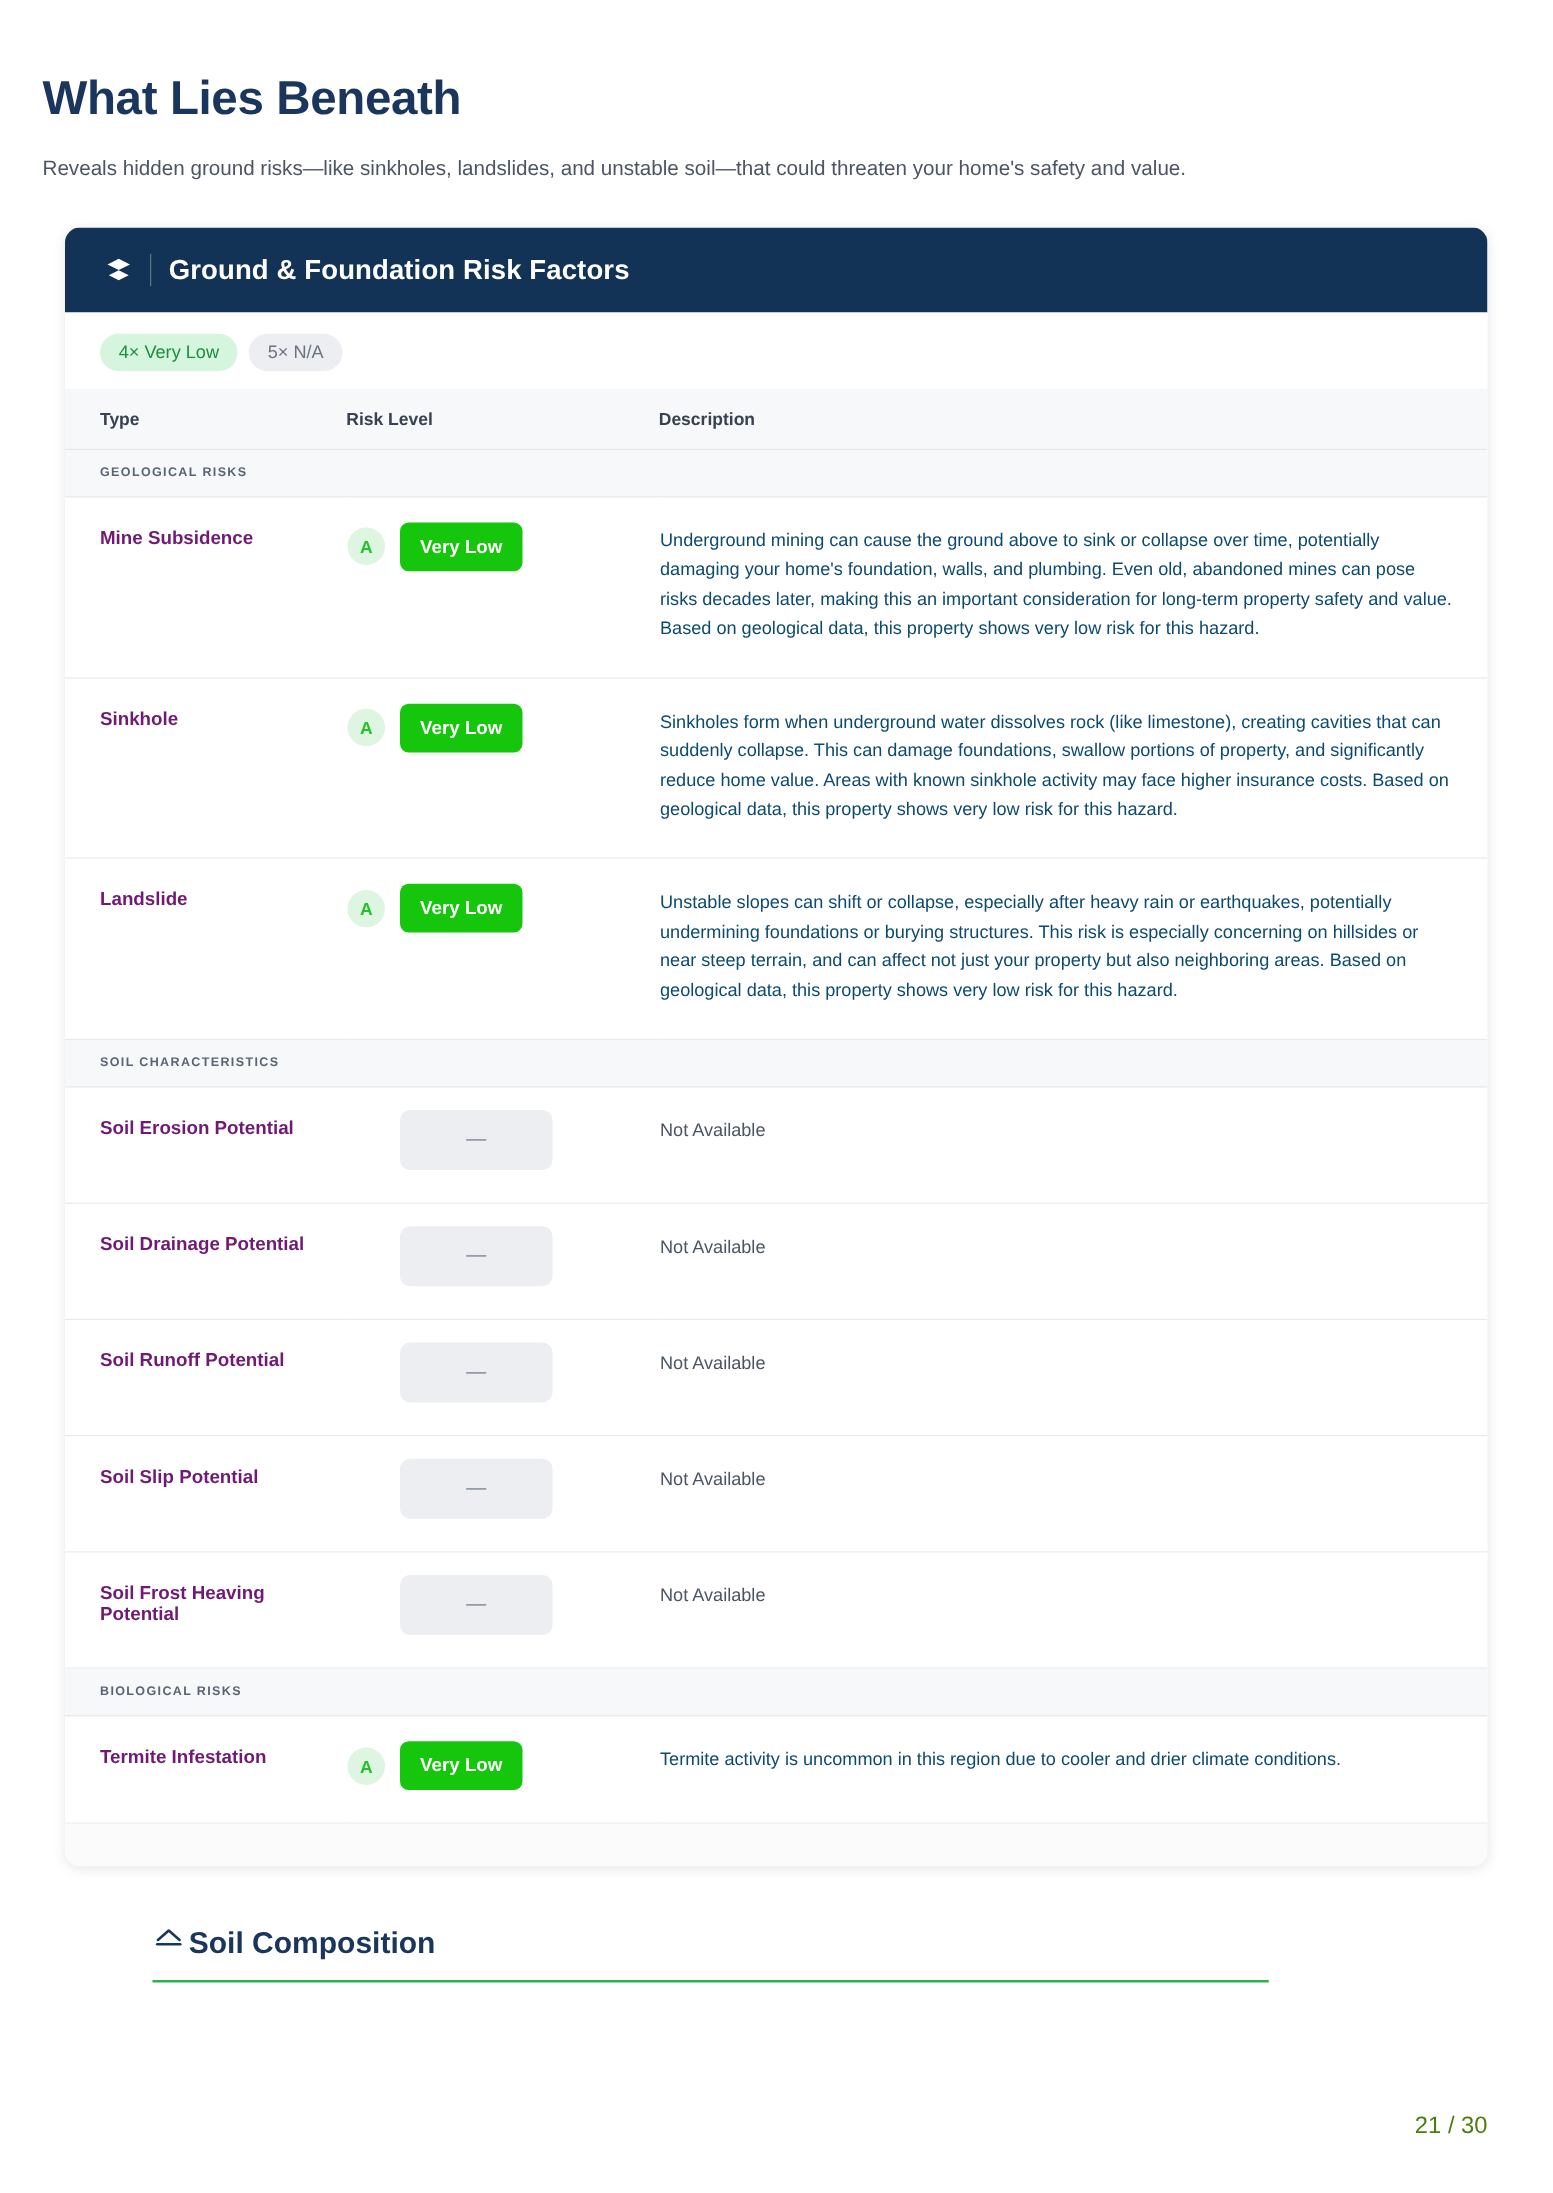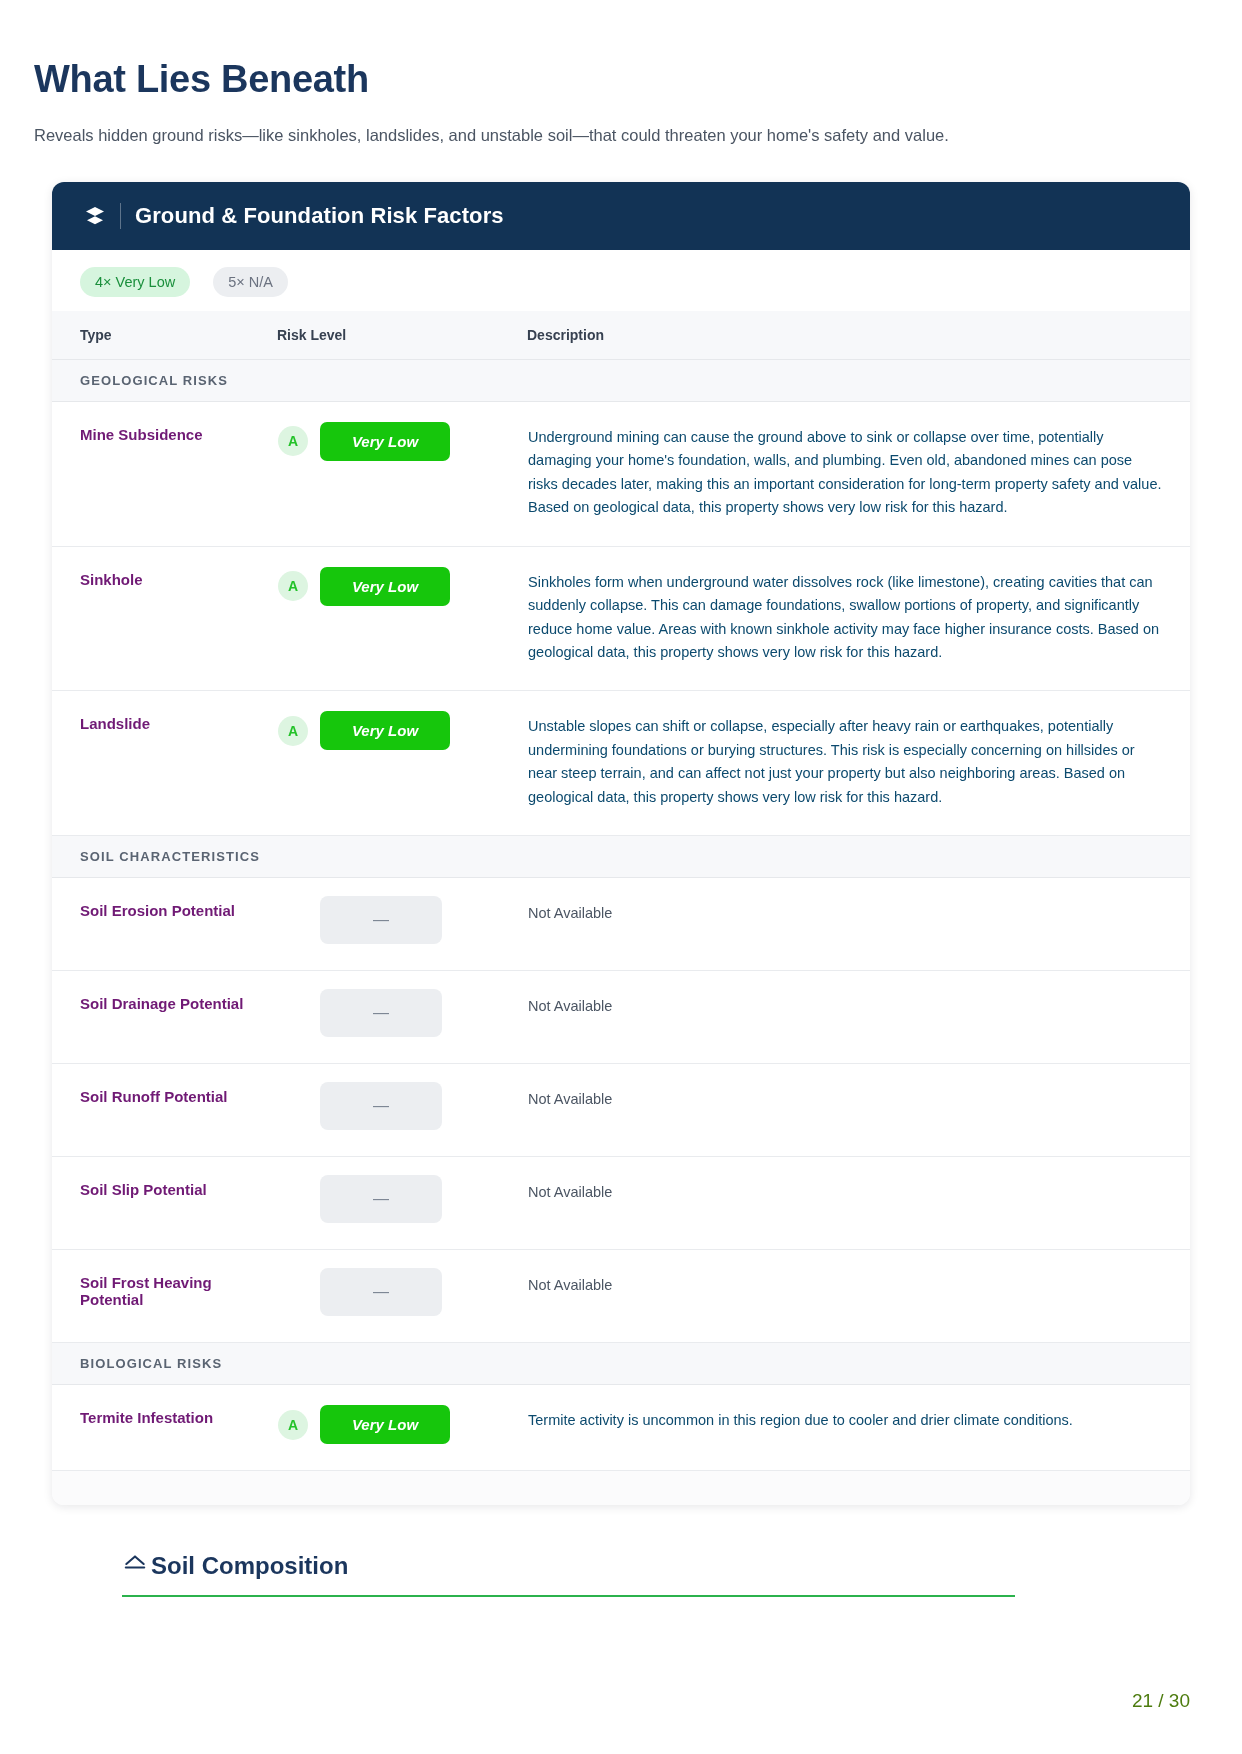--- a/index.html
+++ b/index.html
@@ -69,21 +69,21 @@
   .card-header .hdr-title {
     color: #ffffff;
     font-size: 22px;
     font-weight: 600;
     letter-spacing: 0.1px;
   }
 
   
   .chips {
     display: flex;
-    gap: 23px;
+    gap: 9px;
     padding: 17px 28px 14px 28px;
     background: #ffffff;
   }
   .chip {
     font-size: 14.5px;
     padding: 7px 15px;
     border-radius: 18px;
     font-weight: 500;
   }
   .chip-verylow { background: #d6f5de; color: #1a8f3c; }
@@ -101,21 +101,21 @@
     font-size: 14px;
     font-weight: 700;
     color: #374151;
     padding: 16px 10px 16px 0;
     border-bottom: 1px solid #e6e8eb;
   }
   .tbl thead th:first-child { padding-left: 28px; }
 
   .grp-row td {
     background: #f7f8fa;
-    font-size: 13px;
+    font-size: 10px;
     font-weight: 700;
     letter-spacing: 1.1px;
     color: #5a6472;
     padding: 13px 28px;
     border-bottom: 1px solid #e6e8eb;
     border-top: 1px solid #e6e8eb;
   }
 
   .tbl tbody tr.data-row > td {
     border-bottom: 1px solid #e9ebee;
@@ -154,24 +154,23 @@
     align-items: center;
     justify-content: center;
     flex: 0 0 auto;
   }
   .risk-pill {
     background: #16c60c;
     color: #ffffff;
     font-size: 15px;
     font-weight: 600;
     padding: 11px 0;
-    width: 130px;
+    width: 98px;
     text-align: center;
     border-radius: 7px;
-    font-style: italic;
   }
   .risk-empty {
     width: 122px;
     height: 48px;
     background: #eceef1;
     border-radius: 8px;
     display: flex;
     align-items: center;
     justify-content: center;
     color: #7b8493;

